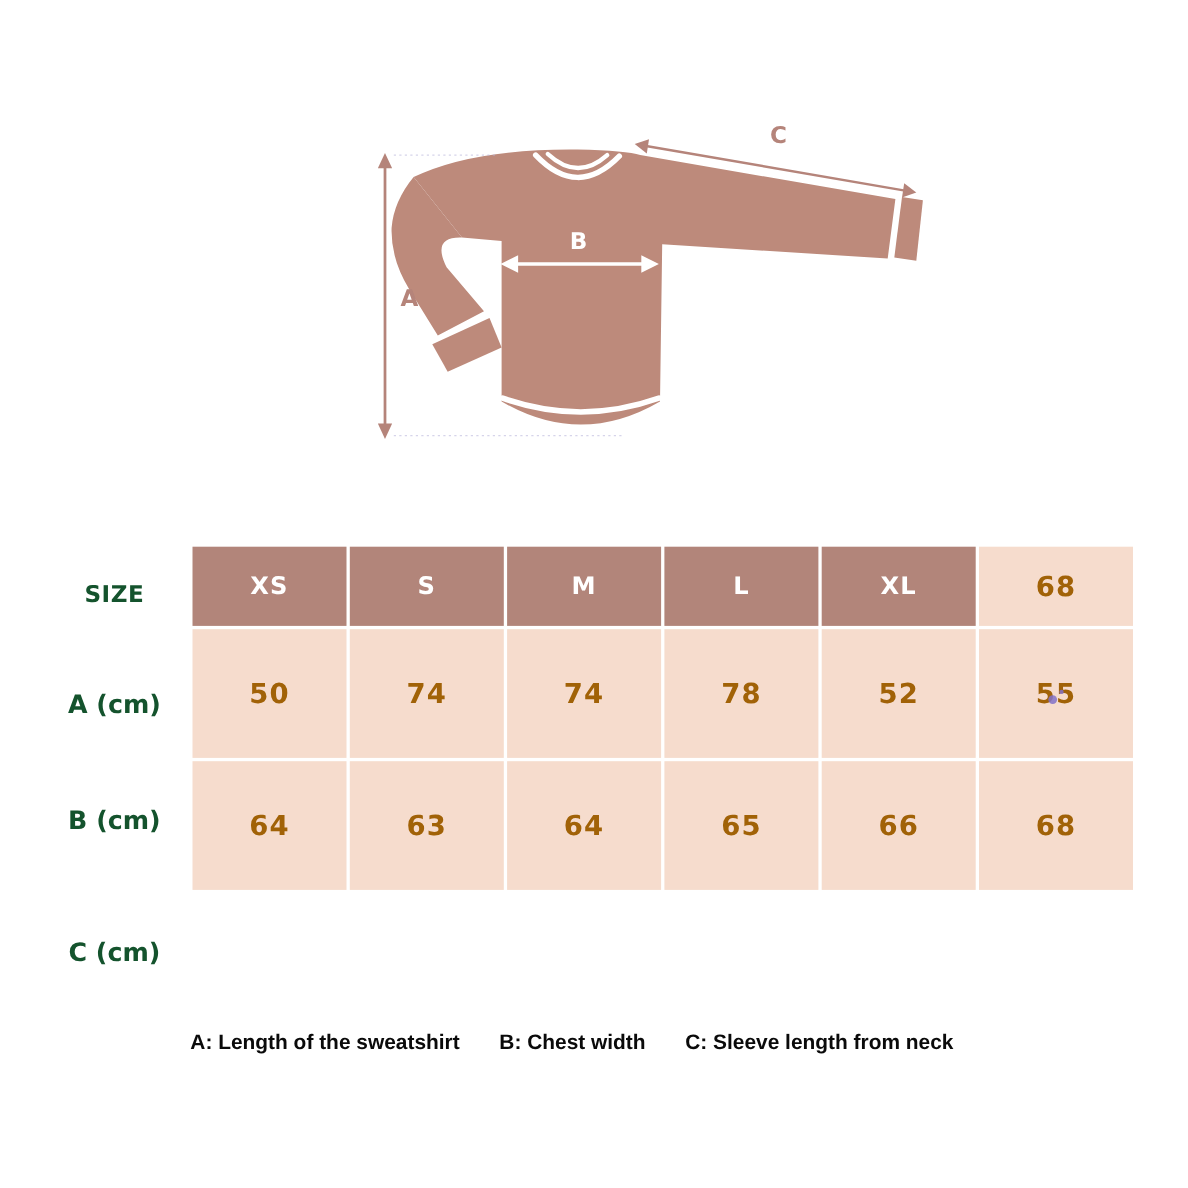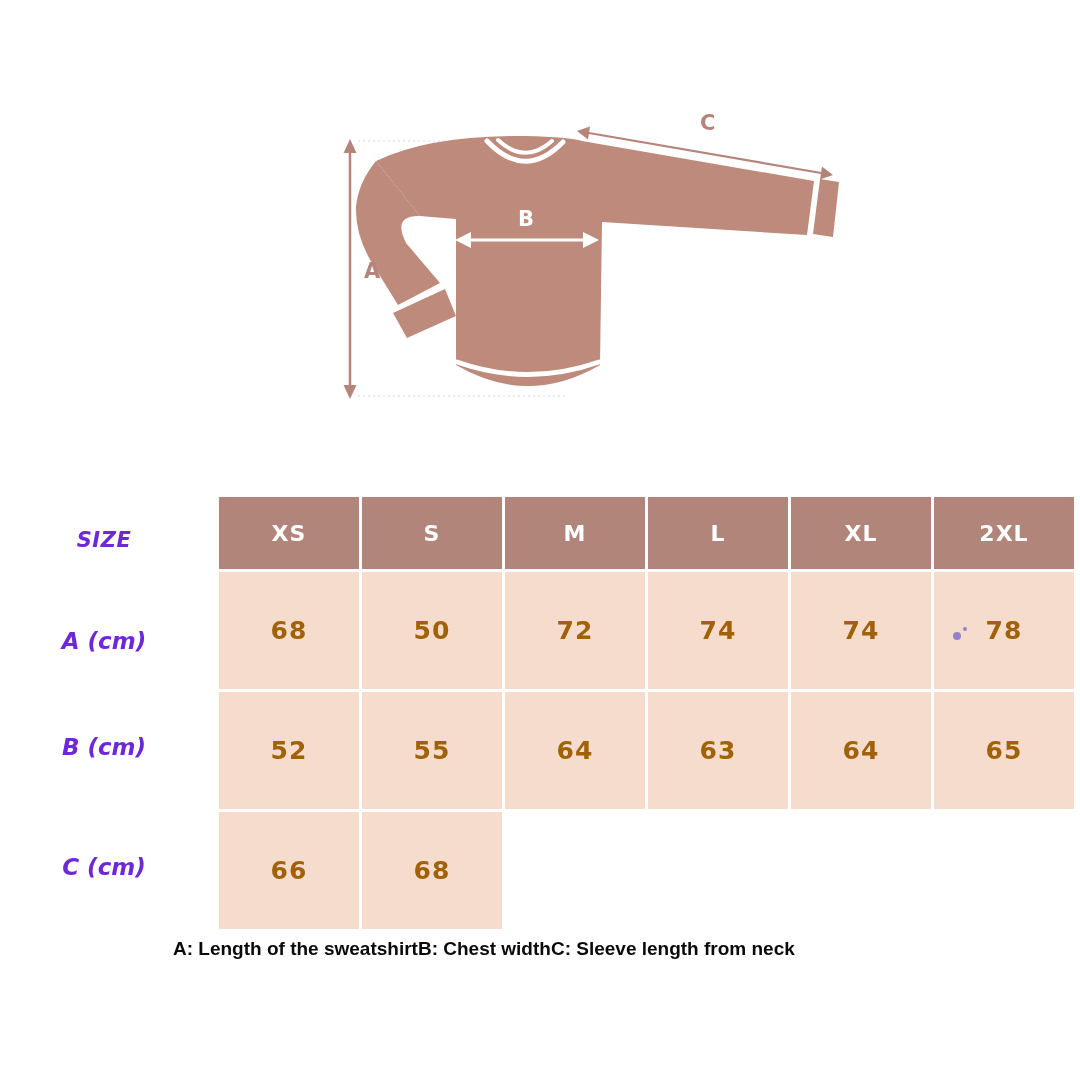--- a/index.html
+++ b/index.html
@@ -33,45 +33,44 @@
   }
   .dim-label.white{fill:#ffffff;}
   .dotted{stroke:#b4b0d8;stroke-width:1;stroke-dasharray:2 3;opacity:.55;fill:none;}
   
   .size-table{
     position:absolute;left:175px;top:497px;
     display:grid;
     grid-template-columns:repeat(6,140px);
     grid-template-rows:72px 117px 117px 117px;
     gap:3px;
-    margin-left:44px;
   }
   .th{
     background:var(--header-bg);color:#ffffff;
     display:flex;align-items:center;justify-content:center;
     font-size:22px;font-weight:bold;letter-spacing:1px;
   }
   .td{
     background:var(--cell-bg);color:#a16207;
     display:flex;align-items:center;justify-content:center;
     font-size:25px;font-weight:bold;letter-spacing:1px;
   }
   .side-label{
     position:absolute;left:38px;width:132px;text-align:center;
-    color:#6d28d9;font-weight:bold;font-style:italic;
+    color:#14532d;font-weight:bold;
   }
   .size-caption{top:528px;font-size:21px;letter-spacing:.5px;}
   .row-label{font-size:23px;}
   .row-label.r0{top:614px;margin-top:14px;}
   .row-label.r1{top:734px;}
   .row-label.r2{top:854px;}
   
   .legend{
     position:absolute;left:173px;top:938px;
-    display:flex;
+    display:flex;gap:36px;
     font-size:19px;font-weight:bold;color:#0a0a0a;
     font-family:"Liberation Sans","DejaVu Sans",sans-serif;
   }
   
   .artifact{
     position:absolute;border-radius:50%;background:var(--artifact);opacity:.85;
   }
   .artifact.big{left:953px;top:632px;width:8px;height:8px;}
   .artifact.small{left:963px;top:627px;width:4px;height:4px;}
 </style>
@@ -125,25 +124,23 @@
 <div class="side-label row-label r1">B (cm)</div>
 <div class="side-label row-label r2">C (cm)</div>
 
 <div class="size-table">
 
   <div class="th">XS</div>
   <div class="th">S</div>
   <div class="th">M</div>
   <div class="th">L</div>
   <div class="th">XL</div>
-  <div class="th">2XL</div>
 
   <div class="td">68</div>
   <div class="td">50</div>
-  <div class="td">72</div>
   <div class="td">74</div>
   <div class="td">74</div>
   <div class="td">78</div>
 
   <div class="td">52</div>
   <div class="td">55</div>
   <div class="td">64</div>
 
   <div class="td">63</div>
   <div class="td">64</div>

